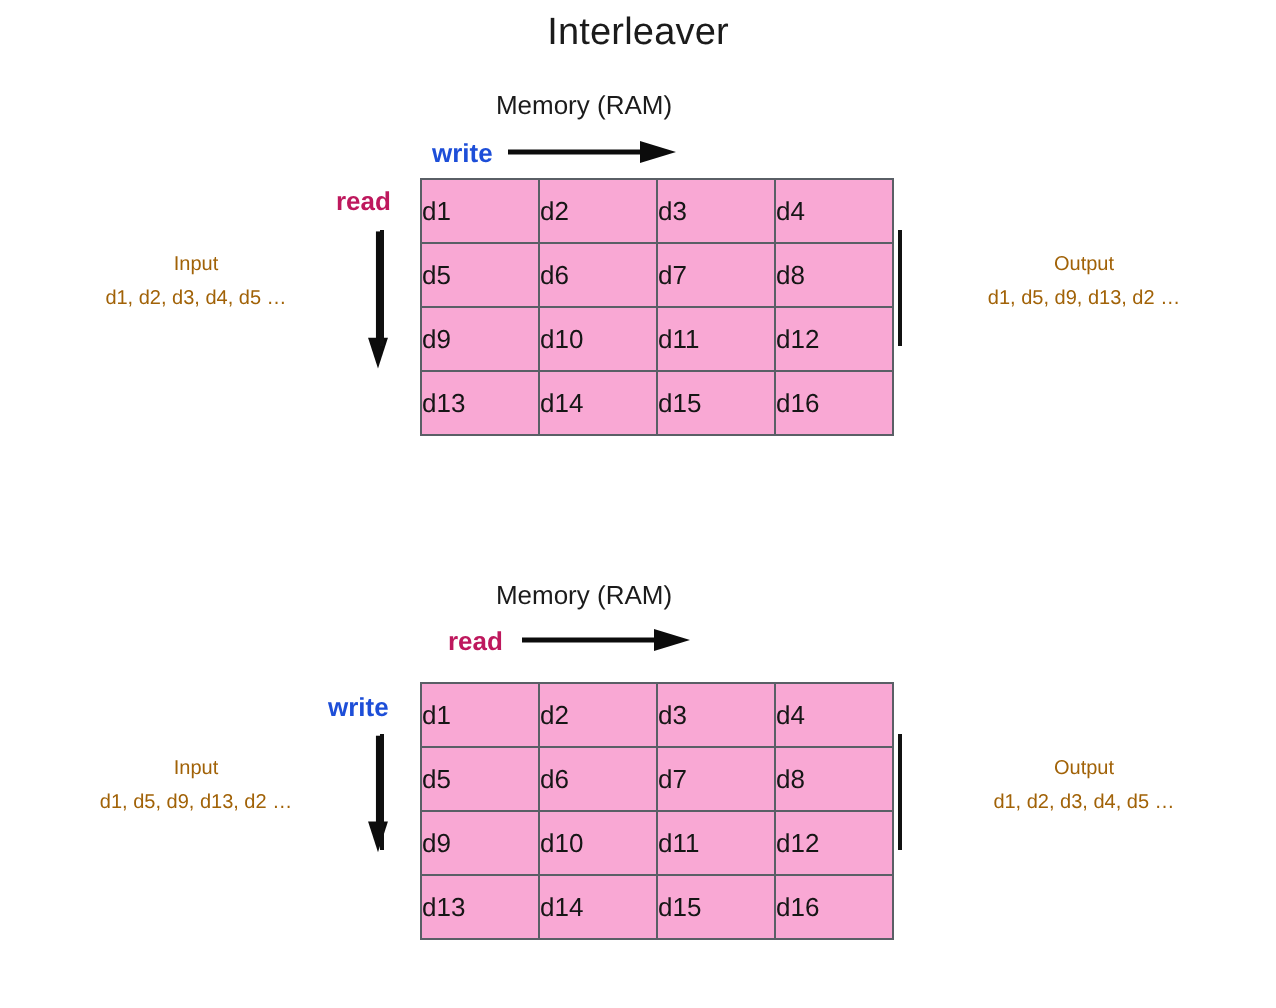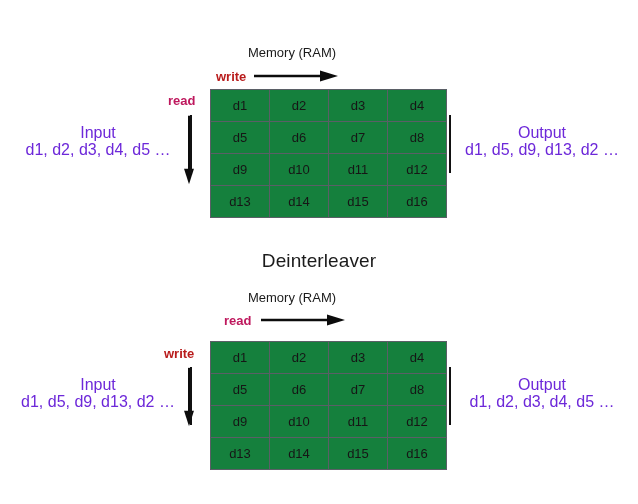--- a/index.html
+++ b/index.html
@@ -46,23 +46,23 @@
   
   .grid {
     position: absolute;
     left: 210px;
     width: 234px;
     border-collapse: collapse;
     table-layout: fixed;
   }
   .grid td {
     border: 1px solid #5a5f66;
-    background: #15803d;
+    background: #f9a8d4;
     height: 31px;
-    text-align: center;
+    text-align: left;
     vertical-align: middle;
     font-size: 13px;
     color: #161616;
     padding: 0;
   }
   .grid td.c0, .grid td.c1, .grid td.c2, .grid td.c3 { width: 58px; }
 
   
   .h-arrow {
     position: absolute;
@@ -74,46 +74,47 @@
     width: 12px;
     display: block;
   }
 
   .op-label {
     position: absolute;
     font-size: 13px;
     font-weight: bold;
     white-space: nowrap;
   }
-  .op-write { color: #b91c1c; }
+  .op-write { color: #1d4ed8; }
   .op-read  { color: #be185d; }
 
   
   .side-block {
     position: absolute;
     text-align: center;
-    font-size: 16px;
-    color: #6d28d9;
+    font-size: 10px;
+    color: #a16207;
     line-height: 17px;
     white-space: nowrap;
   }
   .side-block .hdr { display: block; }
   .side-block .seq { display: block; }
 
   .side-rule {
     position: absolute;
     width: 0;
     border-left: 2px solid #111111;
   }
 </style>
 </head>
 <body>
 
 <div class="section" id="interleaver-section">
 
+  <div class="title" style="top:6px;">Interleaver</div>
 
   <div class="memory-label" style="top:45px;">Memory (RAM)</div>
 
   <div class="op-label op-write" style="left:216px; top:69px;">write</div>
   <svg class="h-arrow" style="left:254px; top:70px;" width="84" height="12" viewBox="0 0 84 12">
     <line x1="0" y1="6" x2="70" y2="6" stroke="#0c0c0c" stroke-width="2.4"></line>
     <polygon points="66,0.5 84,6 66,11.5" fill="#0c0c0c"></polygon>
   </svg>
 
   <div class="op-label op-read" style="left:168px; top:93px;">read</div>
@@ -159,21 +160,20 @@
 
   <div class="side-block" style="left:452px; top:124px; width:180px;">
     <span class="hdr">Output</span>
     <span class="seq">d1, d5, d9, d13, d2 …</span>
   </div>
   <div class="side-rule" style="left:449px; top:115px; height:58px;"></div>
 </div>
 
 <div class="section" id="deinterleaver-section">
 
-  <div class="title" style="top:5px;">Deinterleaver</div>
 
   <div class="memory-label" style="top:45px;">Memory (RAM)</div>
 
   <div class="op-label op-read" style="left:224px; top:68px;">read</div>
   <svg class="h-arrow" style="left:261px; top:69px;" width="84" height="12" viewBox="0 0 84 12">
     <line x1="0" y1="6" x2="70" y2="6" stroke="#0c0c0c" stroke-width="2.4"></line>
     <polygon points="66,0.5 84,6 66,11.5" fill="#0c0c0c"></polygon>
   </svg>
 
   <div class="op-label op-write" style="left:164px; top:101px;">write</div>

